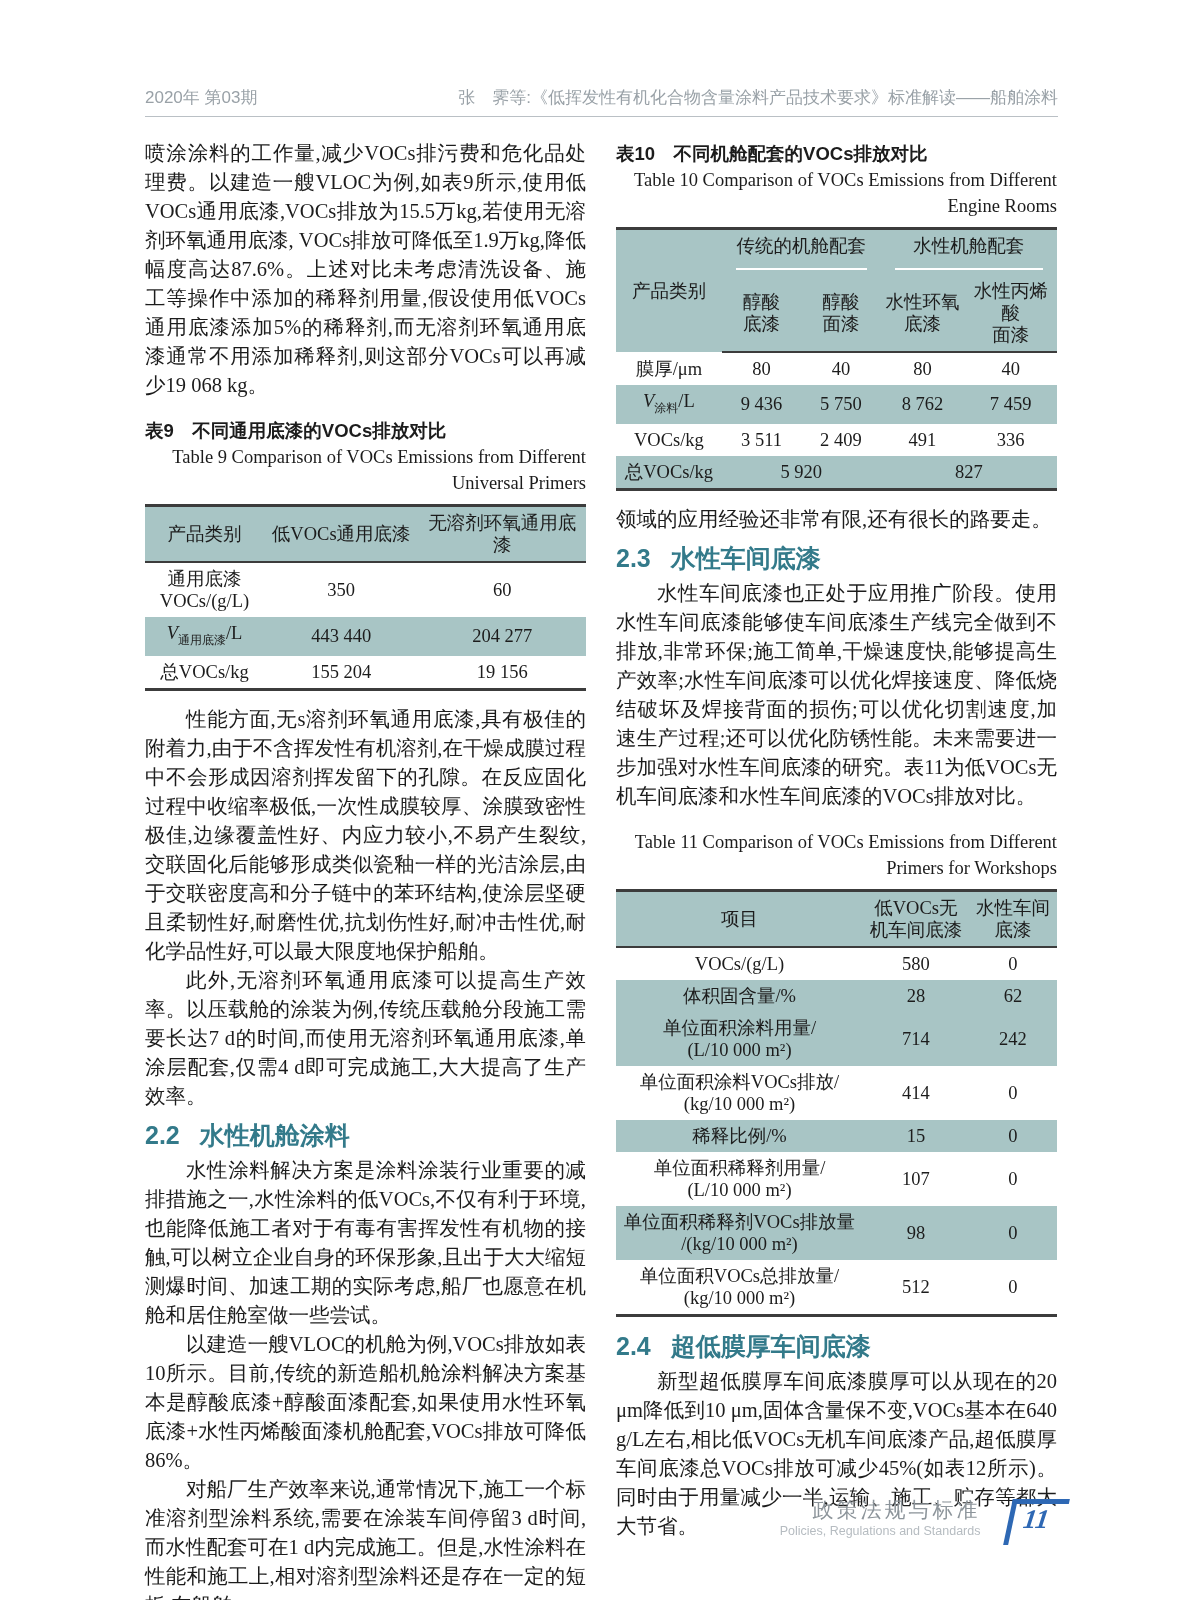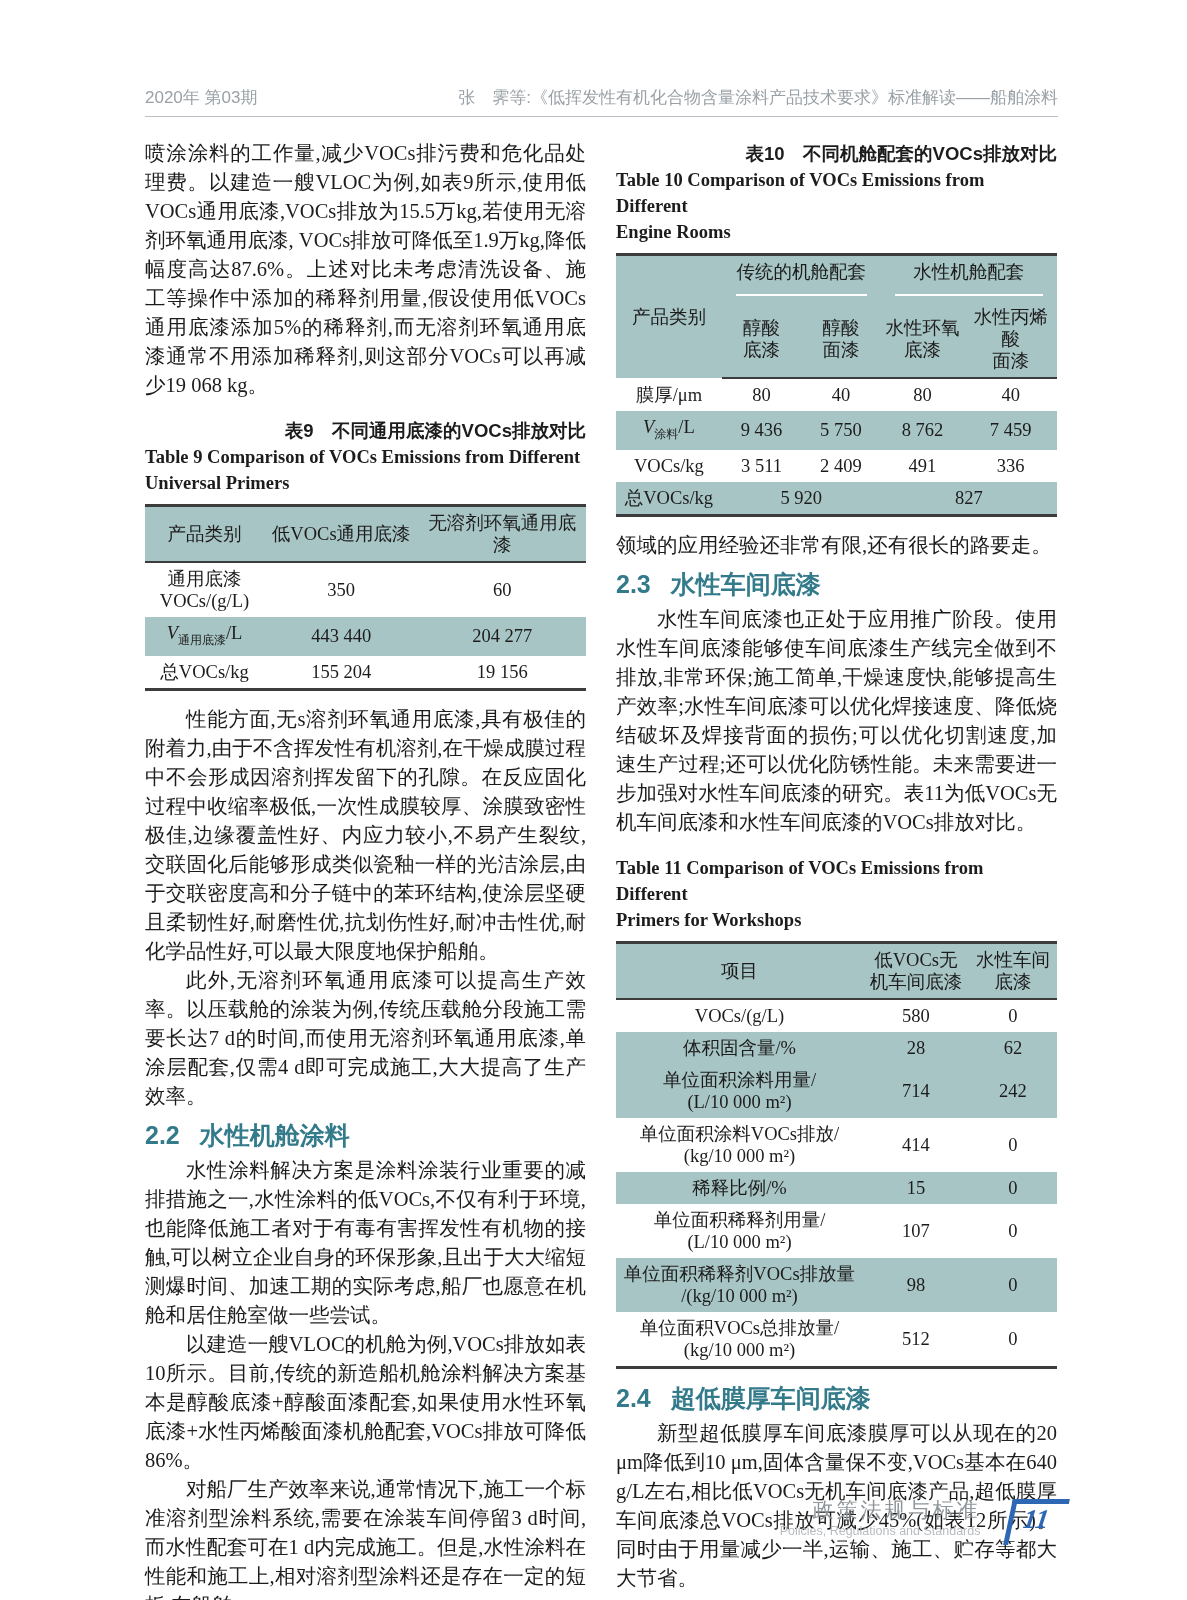--- a/index.html
+++ b/index.html
@@ -28,25 +28,25 @@
     font-family:"Liberation Sans", sans-serif;
     font-weight:bold; font-size:25px; color:#337a8a;
     margin:9px 0 6px 0; line-height:30px;
   }
   .sec-head .num { margin-right:20px; font-weight:bold; }
 
   
   .tbl-block { margin-top:18px; margin-bottom:14px; }
   .tbl-block.first { margin-top:2px; }
   .cap-cn {
-    text-align:right; font-weight:bold; font-size:18.5px;
+    text-align:left; font-weight:bold; font-size:18.5px;
     font-family:"Liberation Sans", sans-serif; line-height:26px;
   }
   .cap-en {
-    text-align:left; font-weight:bold; font-size:18.5px;
+    text-align:right; font-weight:normal; font-size:18.5px;
     font-family:"Liberation Serif", serif; line-height:26px; margin-bottom:8px;
   }
 
   
   table.dtable {
     width:100%; border-collapse:collapse; font-size:18.5px; line-height:22px;
     border-top:3px solid #3c3c3c; border-bottom:3px solid #3c3c3c;
   }
   .dtable th, .dtable td { padding:5px 4px; font-weight:normal; text-align:center; vertical-align:middle; }
   .dtable thead tr.hdr-bottom th { border-bottom:2px solid #3c3c3c; }

